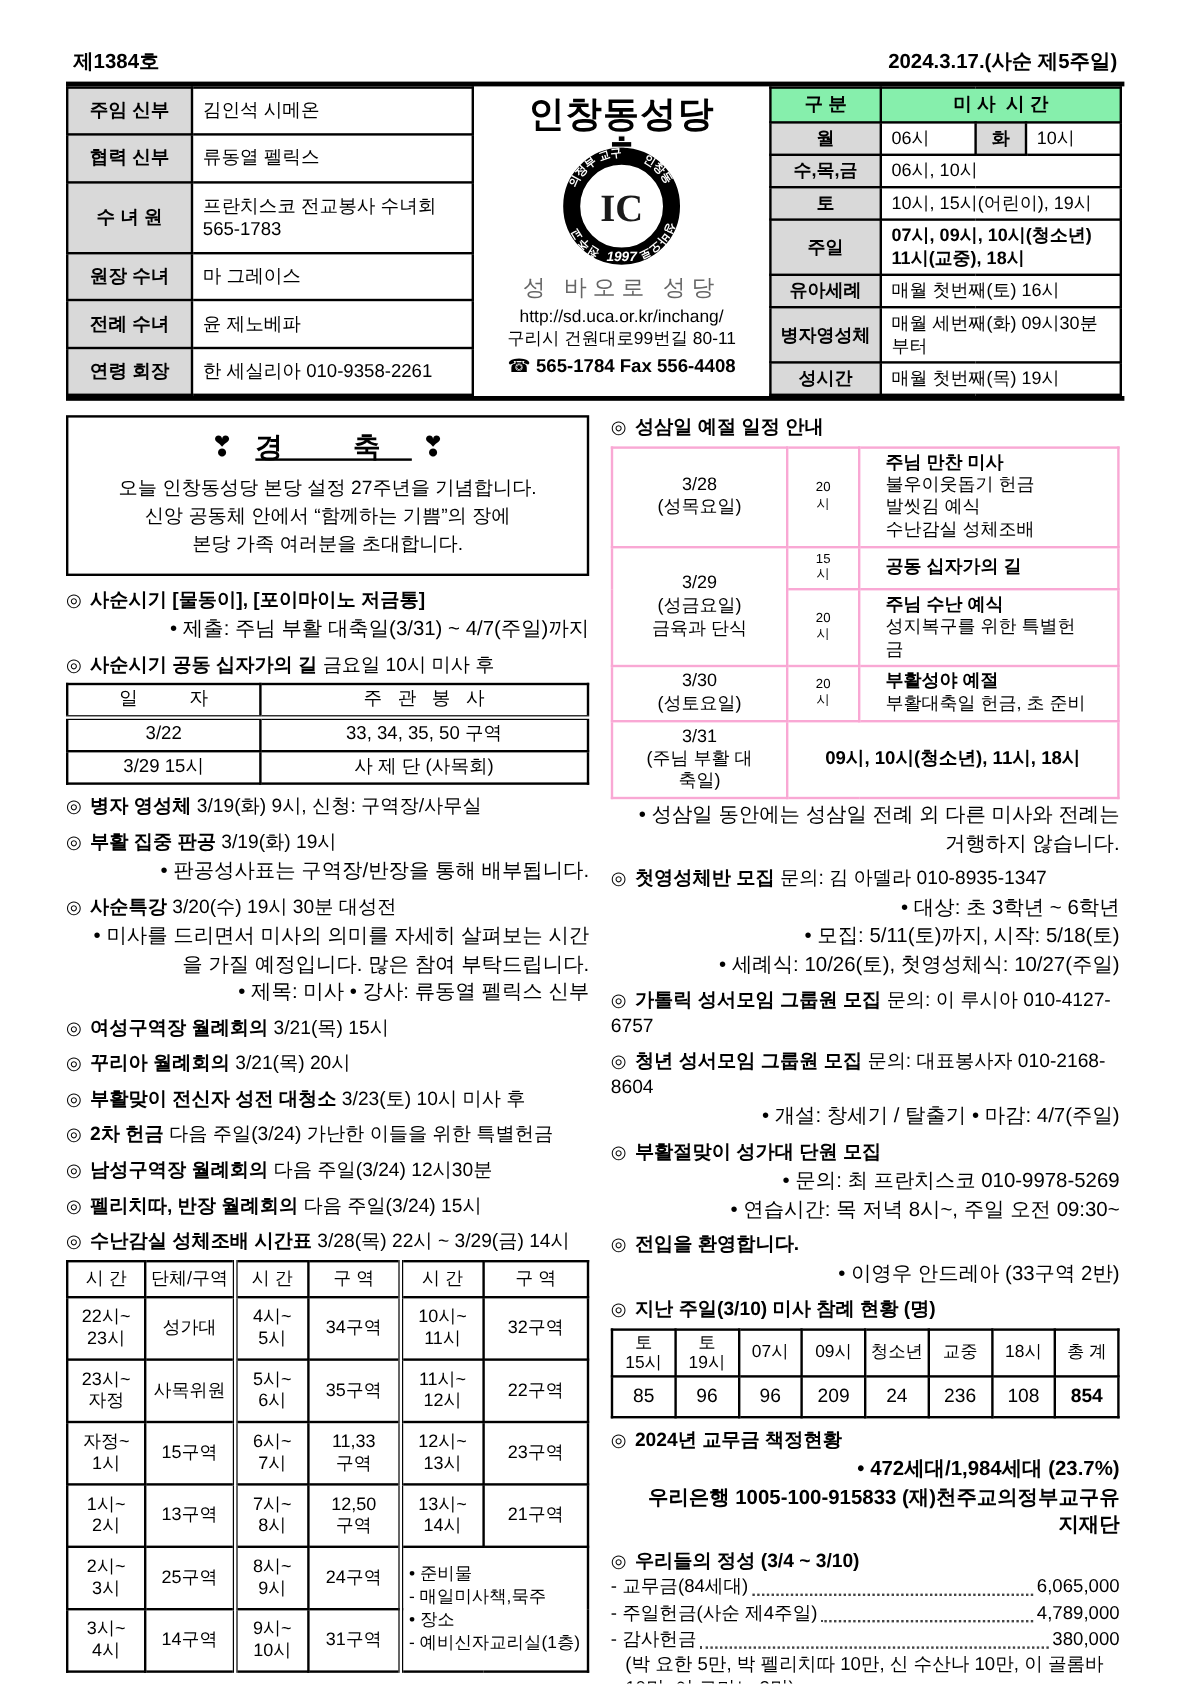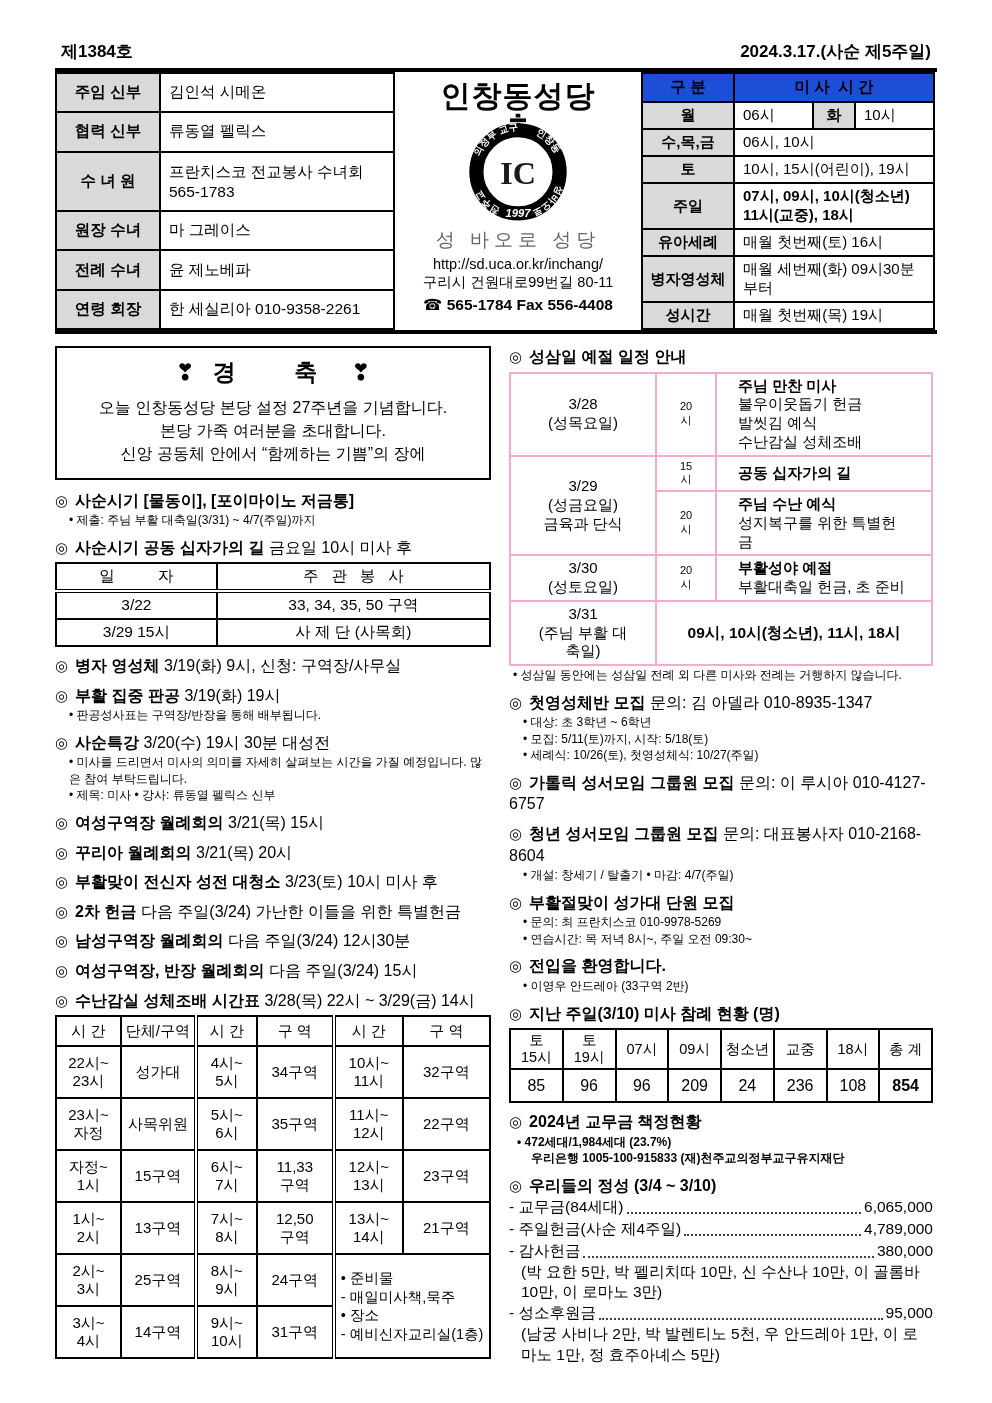--- a/index.html
+++ b/index.html
@@ -22,42 +22,42 @@
   .parish td { border:2px solid #000; padding:6px 8px; }
   .parish .lbl { background:#d9d9d9; font-weight:bold; text-align:center; width:104px; white-space:pre; }
   .center-block { width:246px; text-align:center; padding-top:8px; display:flex; flex-direction:column; align-items:center; gap:1px; }
   .logo-title { font-size:30px; font-weight:bold; letter-spacing:1px; line-height:1.05; }
   .logo-sub { font-size:19px; color:#666; letter-spacing:5px; margin-top:1px; }
   .logo-url { font-size:14.5px; margin-top:2px; }
   .logo-addr { font-size:14.5px; }
   .logo-tel { font-size:15.5px; font-weight:bold; margin-top:3px; }
   .mass { width:294px; font-size:15px; }
   .mass th, .mass td { border:2px solid #000; padding:3px 4px; text-align:center; }
-  .mass th { background:#1d4ed8; white-space:pre; font-size:15.5px; }
+  .mass th { background:#86efac; white-space:pre; font-size:15.5px; }
   .mass .lbl { background:#d9d9d9; font-weight:bold; width:92px; }
   .mass .lbl2 { background:#d9d9d9; font-weight:bold; width:42px; }
   .mass .val { text-align:left; padding-left:8px; }
   .mass .bold { font-weight:bold; }
 
   
   .main { display:flex; gap:18px; margin-top:12px; }
   .colL { width:436px; }
   .colR { width:424px; }
 
   .celebrate { border:2.5px solid #000; text-align:center; padding:9px 6px 12px; margin-bottom:10px; }
   .celebrate .t { font-size:23px; font-weight:bold; margin-bottom:8px; }
-  .celebrate .tt { letter-spacing:26px; margin:0 8px 0 18px; }
+  .celebrate .tt { letter-spacing:26px; margin:0 8px 0 18px;text-decoration:underline; }
   .celebrate .line { font-size:16px; line-height:1.45; }
 
   .sec { margin:8px 0; font-size:15.5px; line-height:1.35; }
   .st { font-size:16px; line-height:1.35; }
   .st .m { margin-right:7px; font-size:15px; }
   .st .h { font-weight:bold; }
   .bl { padding:1px 0 0 14px; }
-  .bl .line { font-size:12px; line-height:1.38; }
+  .bl .line { font-size:17px; line-height:1.38;text-align:right; }
   .pre { white-space:pre-line; }
   .empty-hide:empty { display:none; }
 
   .crossT { width:100%; margin-top:4px; text-align:center; font-size:15.5px; }
   .crossT th { border:2px solid #000; border-bottom:4px double #000; font-weight:normal; white-space:pre; padding:2px; }
   .crossT td { border:2px solid #000; padding:2px; }
 
   .adoT { width:100%; text-align:center; font-size:15px; margin-top:4px; table-layout:fixed; }
   .adoT th, .adoT td { border:2px solid #000; padding:4px 1px; }
   .adoT th { font-weight:normal; white-space:pre; overflow:hidden; }
@@ -188,22 +188,22 @@
 
   <div class="main">
 
     <div class="colL">
 
       <div class="celebrate">
         <div class="t">
           <span>❣</span><span class="tt">경   축</span><span>❣</span>
         </div>
         <div class="line">오늘 인창동성당 본당 설정 27주년을 기념합니다.</div>
+        <div class="line">신앙 공동체 안에서 “함께하는 기쁨”의 장에</div>
         <div class="line">본당 가족 여러분을 초대합니다.</div>
-        <div class="line">신앙 공동체 안에서 “함께하는 기쁨”의 장에</div>
       </div>
 
       <div class="sec">
         <div class="st"><span class="m">◎</span><span class="h">사순시기 [물동이], [포이마이노 저금통]</span></div>
         <div class="bl">
             <div class="line">• 제출: 주님 부활 대축일(3/31) ~ 4/7(주일)까지</div>
           </div>
       </div>
 
       <div class="sec">
@@ -254,21 +254,21 @@
       <div class="sec">
         <div class="st"><span class="m">◎</span><span class="h">부활맞이 전신자 성전 대청소</span> <span>3/23(토) 10시 미사 후</span></div>
       </div>
       <div class="sec">
         <div class="st"><span class="m">◎</span><span class="h">2차 헌금</span> <span>다음 주일(3/24) 가난한 이들을 위한 특별헌금</span></div>
       </div>
       <div class="sec">
         <div class="st"><span class="m">◎</span><span class="h">남성구역장 월례회의</span> <span>다음 주일(3/24) 12시30분</span></div>
       </div>
       <div class="sec">
-        <div class="st"><span class="m">◎</span><span class="h">여성구역장, 반장 월례회의</span> <span>다음 주일(3/24) 15시</span></div>
+        <div class="st"><span class="m">◎</span><span class="h">펠리치따, 반장 월례회의</span> <span>다음 주일(3/24) 15시</span></div>
       </div>
 
       <div class="sec">
         <div class="st"><span class="m">◎</span><span class="h">수난감실 성체조배 시간표</span> <span>3/28(목) 22시 ~ 3/29(금) 14시</span></div>
         <table class="adoT">
           <colgroup>
               <col style="width:64px">
               <col style="width:74px">
               <col style="width:60px">
               <col style="width:76px">

